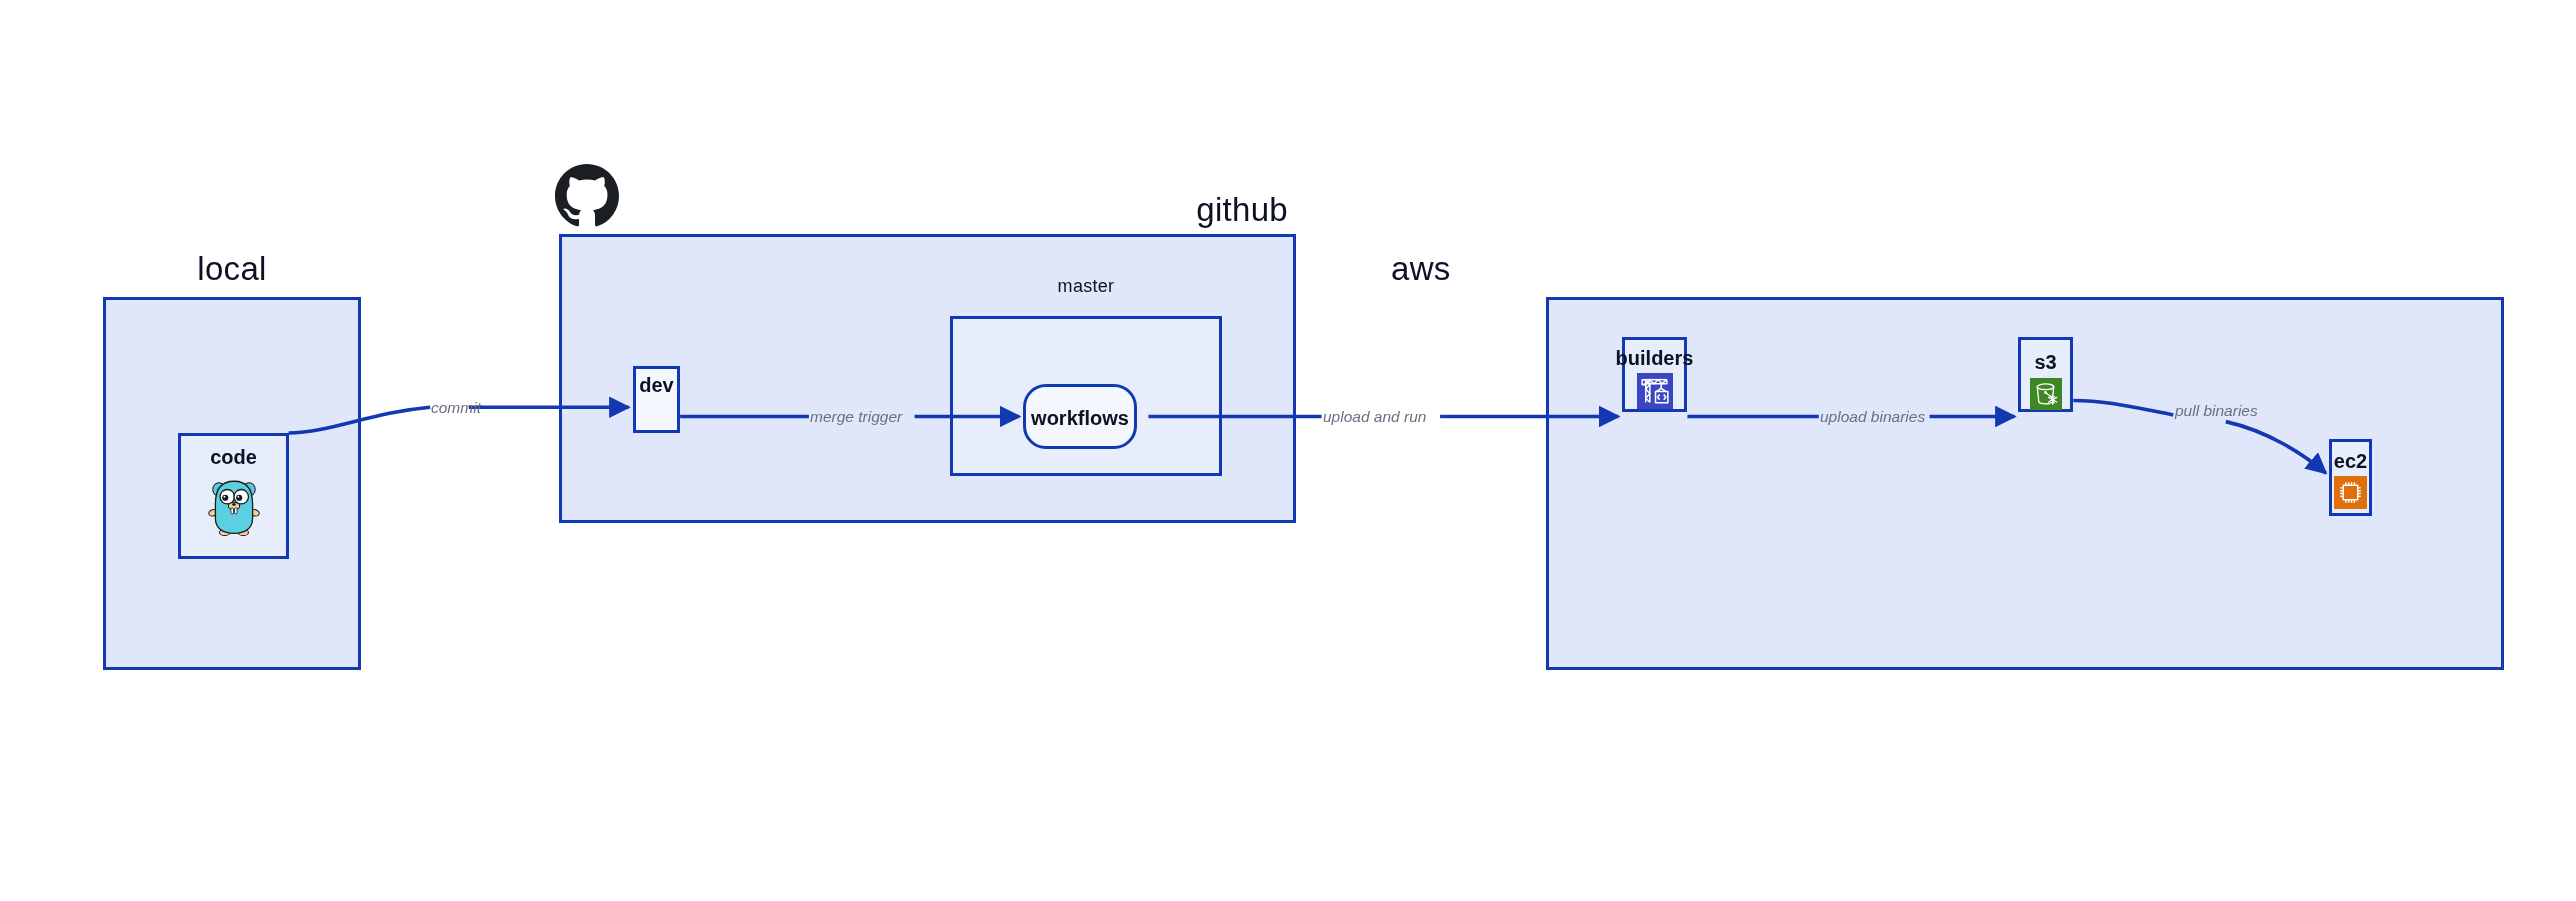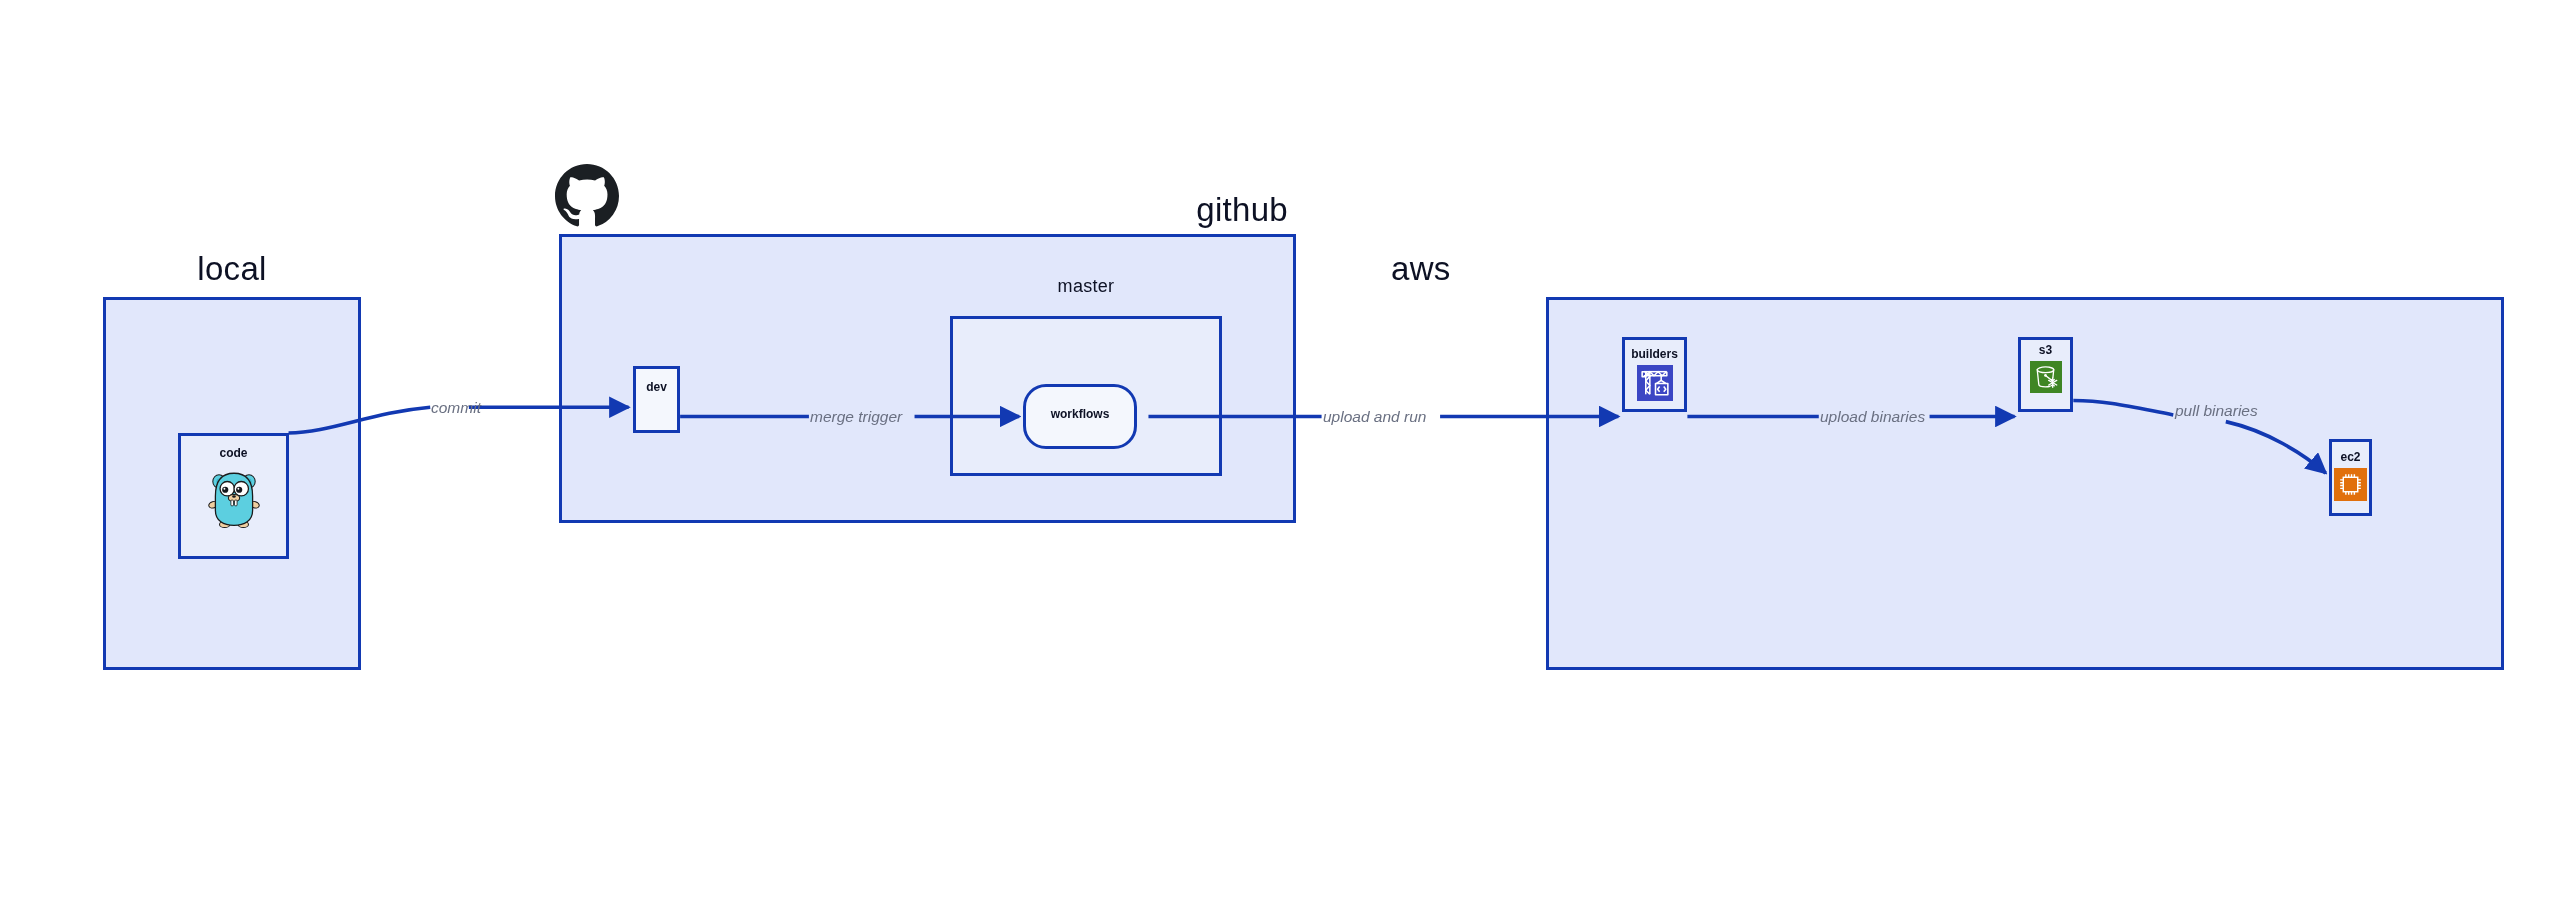--- a/index.html
+++ b/index.html
@@ -42,21 +42,21 @@
     background: #e8edfb;
     border: 3.6px solid #1239b2;
     box-sizing: border-box;
     display: flex;
     flex-direction: column;
     align-items: center;
   }
   .node.light { background: #f4f7fd; }
   .node-label {
     color: #0d1124;
-    font-size: 12px;
+    font-size: 20px;
     font-weight: 700;
     white-space: nowrap;
     line-height: 1;
   }
   .node-icon {
     display: block;
   }
   
   .edge-label {
     position: absolute;
@@ -135,21 +135,21 @@
       <path fill="#1b1f23" d="M8 0C3.58 0 0 3.58 0 8c0 3.54 2.29 6.53 5.47 7.59.4.07.55-.17.55-.38
         0-.19-.01-.82-.01-1.49-2.01.37-2.53-.49-2.69-.94-.09-.23-.48-.94-.82-1.13-.28-.15-.68-.52-.01-.53
         .63-.01 1.08.58 1.23.82.72 1.21 1.87.87 2.33.66.07-.52.28-.87.51-1.07-1.78-.2-3.64-.89-3.64-3.95
         0-.87.31-1.59.82-2.15-.08-.2-.36-1.02.08-2.12 0 0 .67-.21 2.2.82.64-.18 1.32-.27 2-.27
         .68 0 1.36.09 2 .27 1.53-1.04 2.2-.82 2.2-.82.44 1.1.16 1.92.08 2.12.51.56.82 1.27.82 2.15
         0 3.07-1.87 3.75-3.65 3.95.29.25.54.73.54 1.48 0 1.07-.01 1.93-.01 2.2 0 .21.15.46.55.38
         A8.01 8.01 0 0 0 16 8c0-4.42-3.58-8-8-8z"></path>
     </svg>
   </div>
 
-  <div class="node light" style="left:633px; top:366px; width:47px; height:67px; padding-top:12px;">
+  <div class="node light" style="left:633px; top:366px; width:47px; height:67px; padding-top:6px;">
     <span class="node-label">dev</span>
   </div>
 
   <div class="group-label" style="left:950px; top:277px; width:272px; text-align:center; font-size:18px;">master</div>
   <div class="group" style="left:950px; top:316px; width:272px; height:160px; background:#e8edfb;"></div>
 
   <div class="node light" style="left:1023px; top:384px; width:114px; height:65px; padding-top:20.6px;border-radius:23px;">
     <span class="node-label">workflows</span>
   </div>
 
@@ -177,21 +177,21 @@
           <path d="M38 36 L47 30 L56 36"></path>
 
           <rect x="36" y="36" width="24" height="22" fill="none"></rect>
           <path d="M44 42 L40 47 L44 52"></path>
           <path d="M52 42 L56 47 L52 52"></path>
         </g>
       </svg>
     </span>
   </div>
 
-  <div class="node" style="left:2018px; top:337px; width:55px; height:75px; padding-top:4px;">
+  <div class="node" style="left:2018px; top:337px; width:55px; height:75px; padding-top:15px;justify-content:center;">
     <span class="node-label">s3</span>
     <span class="node-icon" style="margin-top:5.2px;">
       <svg width="32" height="32" viewBox="0 0 62 62" xmlns="http://www.w3.org/2000/svg">
         <rect width="62" height="62" fill="#3f8624"></rect>
         <g stroke="#ffffff" stroke-width="2.6" fill="none" stroke-linecap="round" stroke-linejoin="round">
           <ellipse cx="30" cy="17" rx="16" ry="5.5"></ellipse>
           <path d="M14 17 L17 45 C17 48 23 50 30 50 C33.5 50 36.5 49.6 38.8 48.9"></path>
           <path d="M46 17 L44.4 32"></path>
 
           <path d="M30 28 L43 38"></path>

